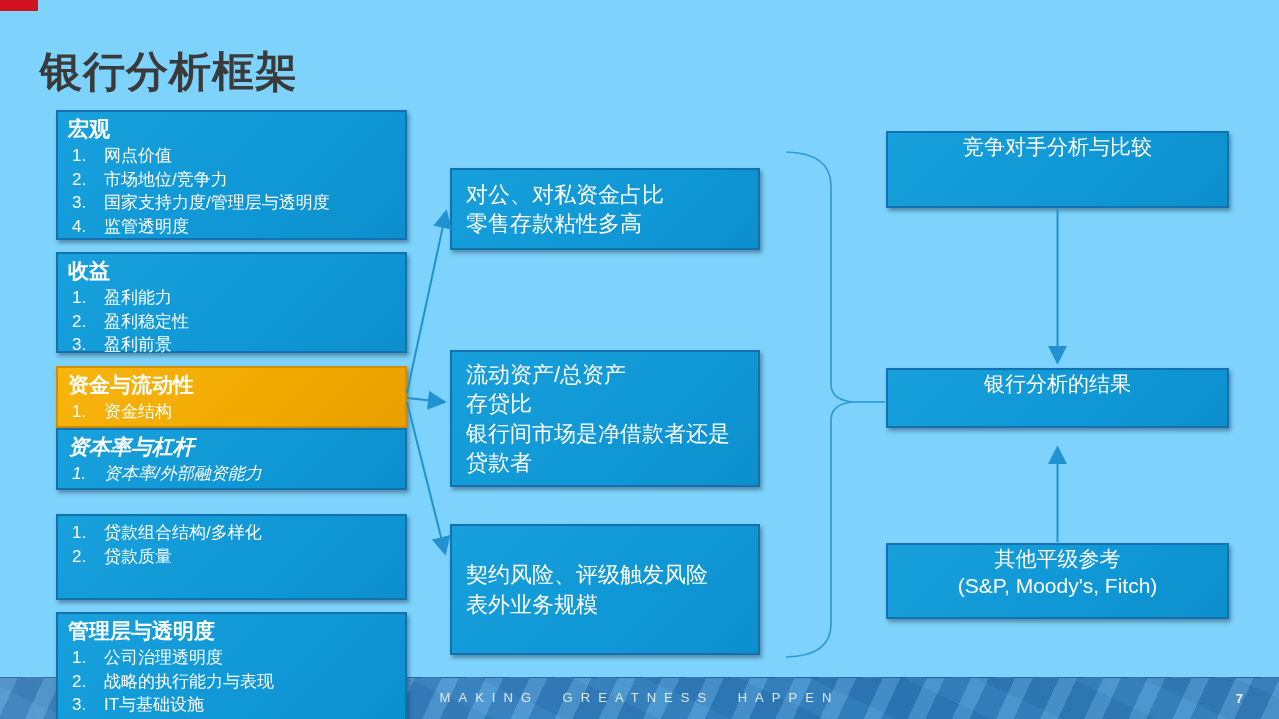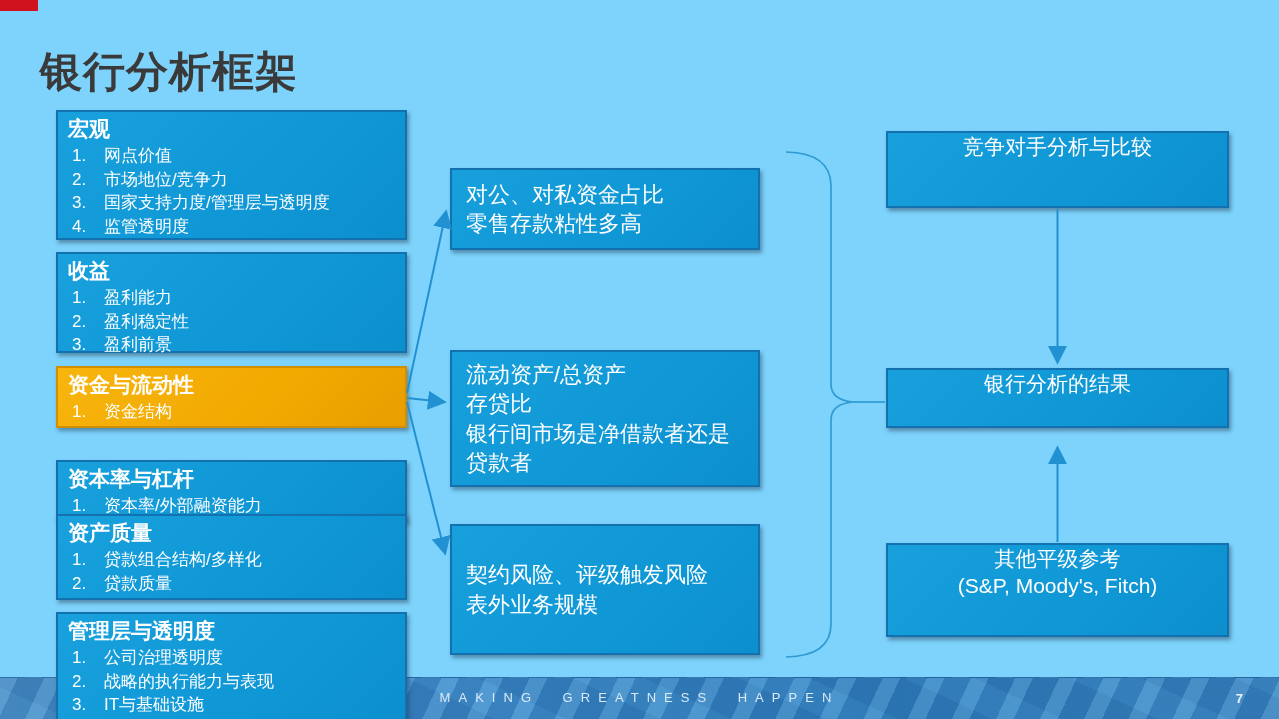--- a/index.html
+++ b/index.html
@@ -100,29 +100,28 @@
     </div>
   </div>
 
   <div class="fbox orange" style="top:366px;height:62px;">
     <div class="head">资金与流动性</div>
     <div class="items">
       <div class="item">资金结构</div>
     </div>
   </div>
 
-  <div class="fbox" style="top:460px;height:62px;">
+  <div class="fbox" style="top:428px;height:62px;font-style:italic;">
     <div class="head">资本率与杠杆</div>
     <div class="items">
       <div class="item">资本率/外部融资能力</div>
     </div>
   </div>
 
   <div class="fbox" style="top:514px;height:86px;">
-    <div class="head">资产质量</div>
     <div class="items">
       <div class="item">贷款组合结构/多样化</div>
       <div class="item">贷款质量</div>
     </div>
   </div>
 
   <div class="fbox" style="top:612px;height:112px;">
     <div class="head">管理层与透明度</div>
     <div class="items">
       <div class="item">公司治理透明度</div>
@@ -148,21 +147,21 @@
   </div>
 
   <div class="rbox" style="top:131px;height:77px;">
     <div>竞争对手分析与比较</div>
   </div>
 
   <div class="rbox" style="top:368px;height:60px;">
     <div>银行分析的结果</div>
   </div>
 
-  <div class="rbox" style="top:543px;height:94px;">
+  <div class="rbox" style="top:543px;height:76px;">
     <div>其他平级参考</div>
     <div>(S&amp;P, Moody's, Fitch)</div>
   </div>
 
   <svg id="connectors" width="1279" height="719" viewBox="0 0 1279 719">
     <defs>
       <marker id="arr" viewBox="0 0 10 10" refX="8.5" refY="5" markerWidth="9.5" markerHeight="9.5" orient="auto">
         <path d="M0,0 L10,5 L0,10 z" fill="#2191D2"></path>
       </marker>
     </defs>

